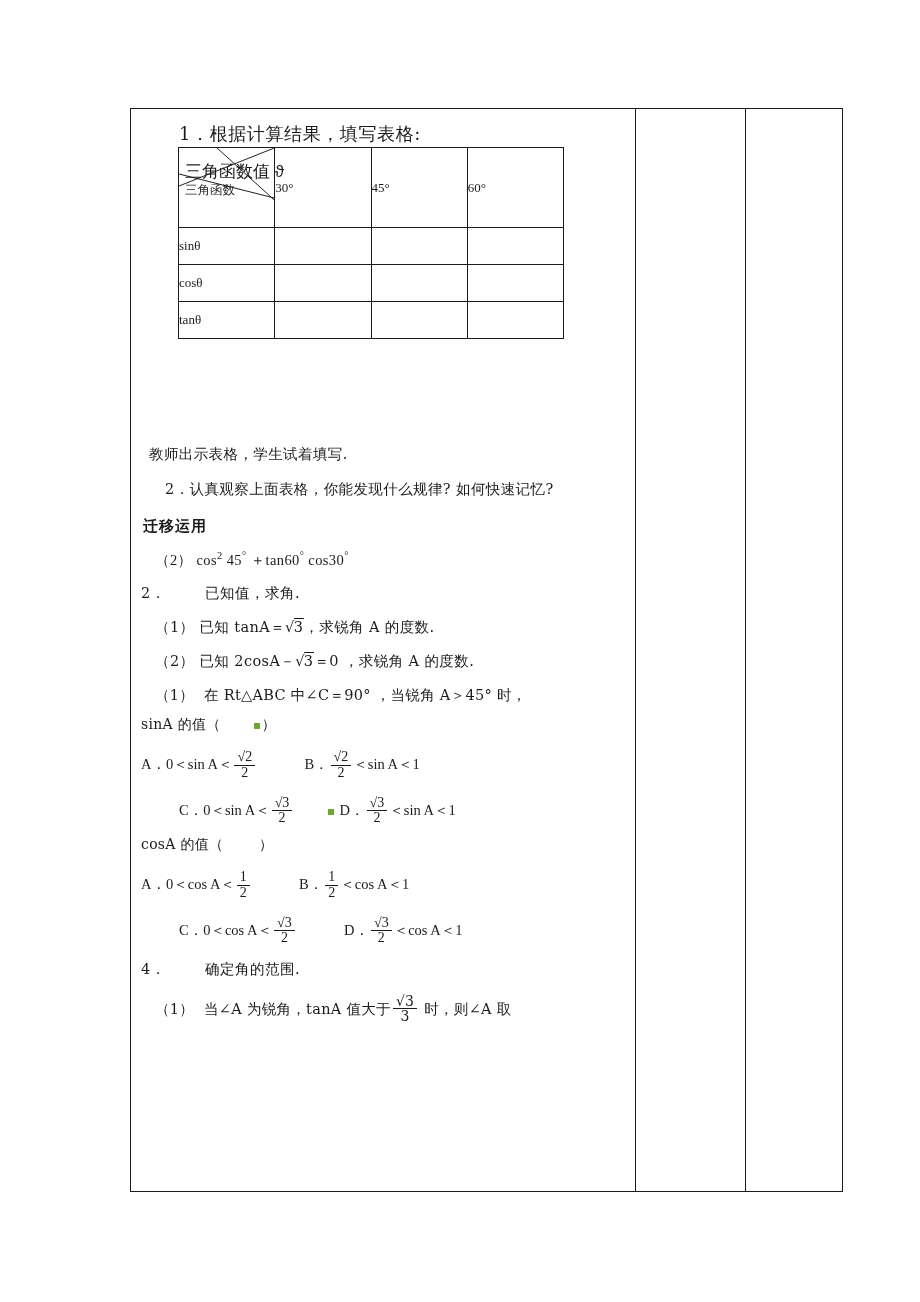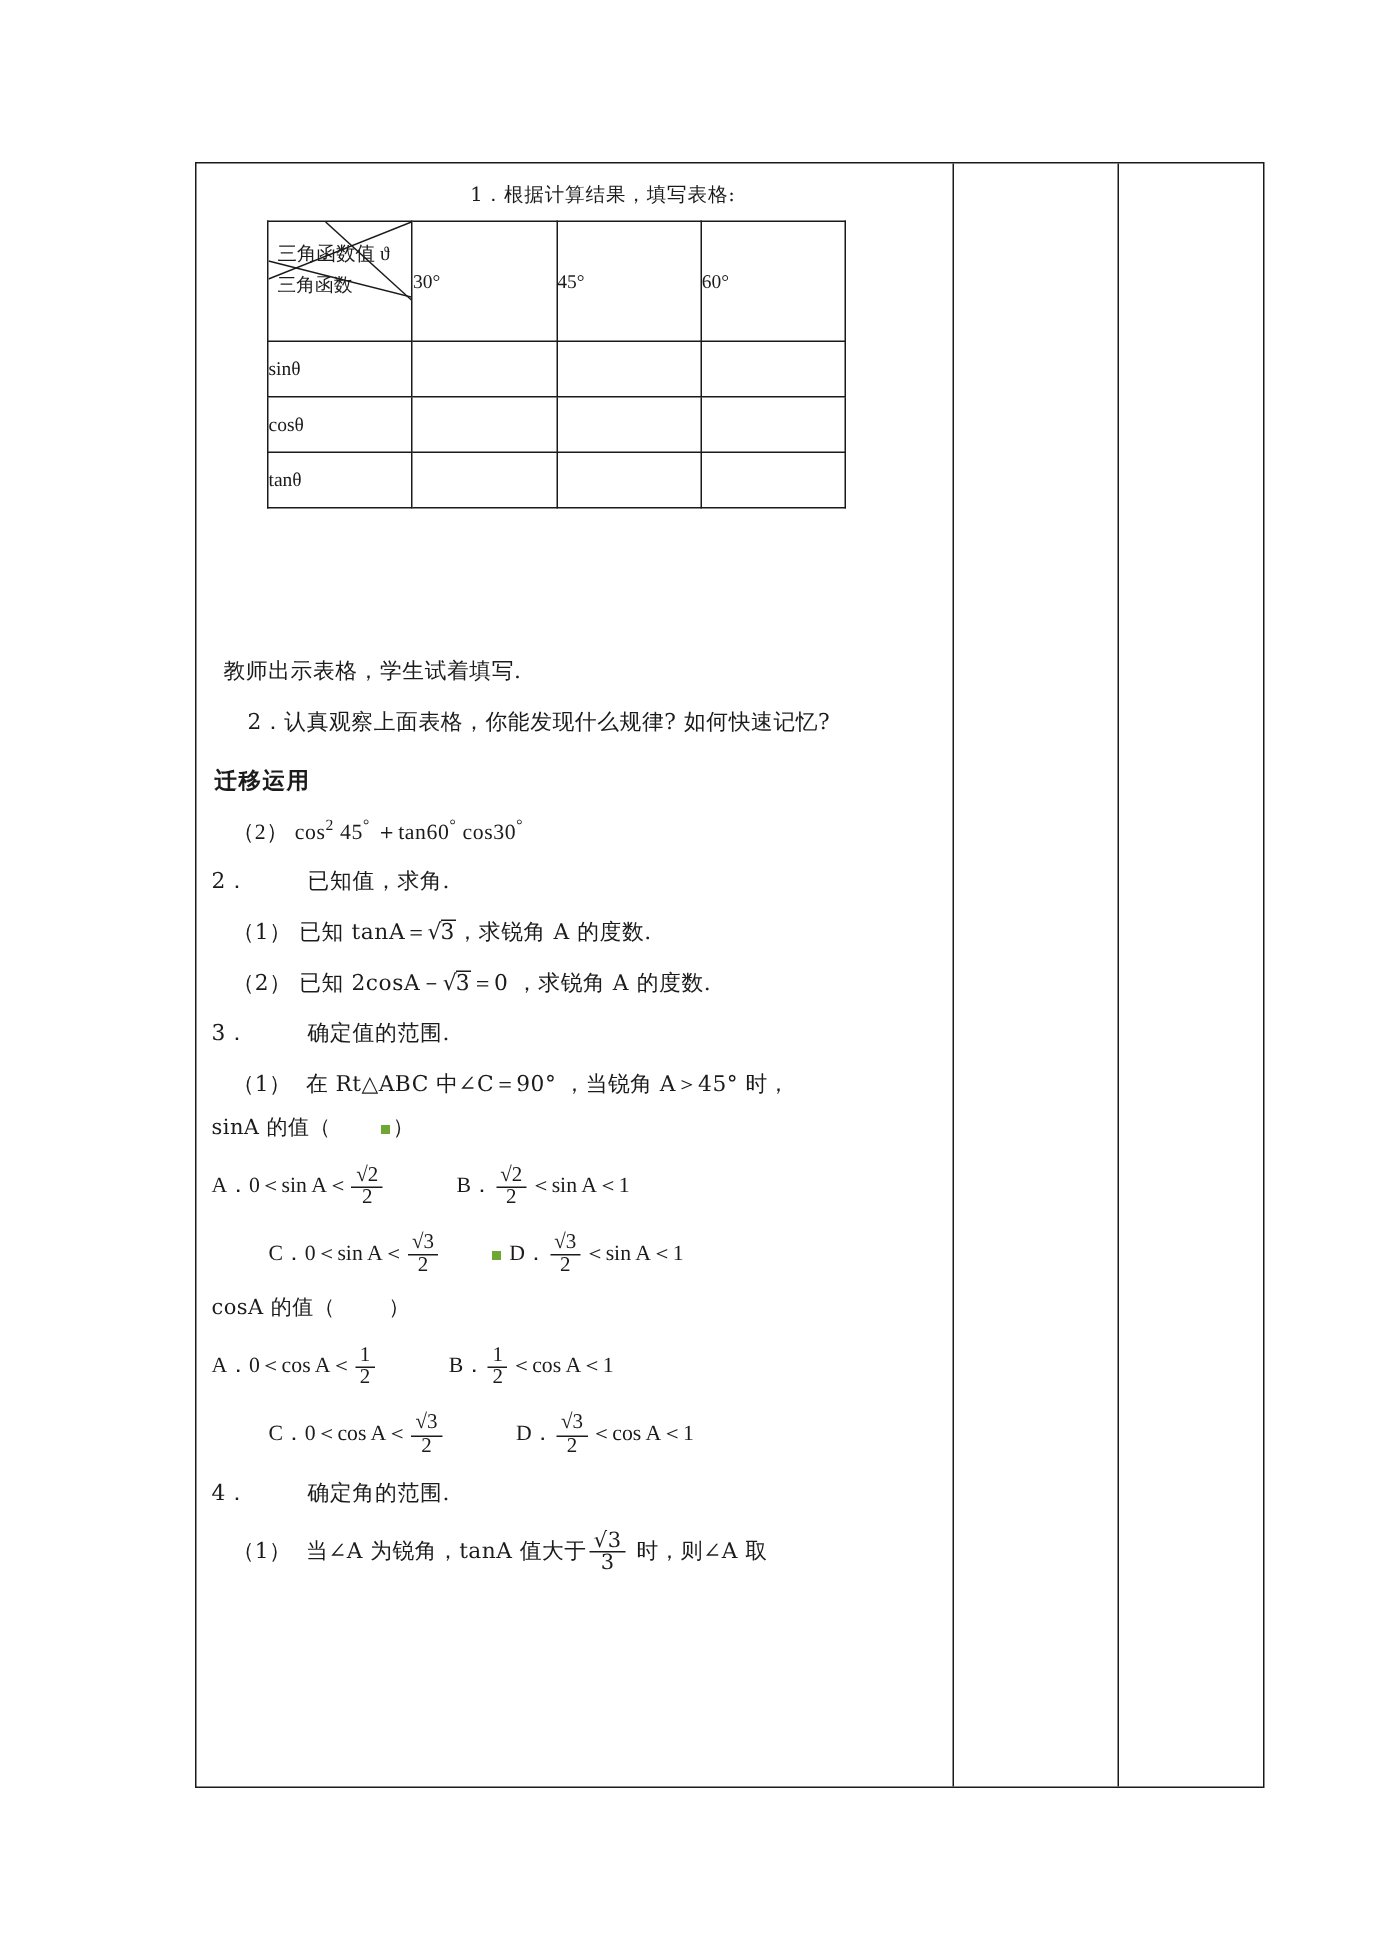--- a/index.html
+++ b/index.html
@@ -68,23 +68,22 @@
     font-size: 14.5px;
     letter-spacing: 0.4px;
   }
 
   .indent1 { padding-left: 14px; }
 
   
   #line-task1 {
     padding-left: 38px;
     padding-top: 7px;
-    font-size: 13px;
+    font-size: 18px;
     letter-spacing: 0.6px;
-    text-align: center;
   }
 
   
   #trig-table {
     position: absolute;
     left: 47px;
     top: 38px;
     width: 386px;
     border-collapse: collapse;
     table-layout: fixed;
@@ -109,23 +108,23 @@
   }
   .corner-svg {
     position: absolute;
     left: 0; top: 0;
     width: 100%; height: 100%;
   }
   .corner-top {
     position: absolute;
     left: 6px;
     top: 12px;
-    font-size: 13px;
+    font-size: 17px;
     white-space: nowrap;
-    font-family: Liberation Serif, serif;
+    font-family: Liberation Sans, sans-serif;
   }
   .corner-bot {
     position: absolute;
     left: 6px;
     top: 34px;
     font-size: 12.5px;
     white-space: nowrap;
     font-family: "DejaVu Serif", serif;
   }
   .deg-cell { font-size: 13.5px; font-family: "Liberation Serif", serif; }
@@ -278,23 +277,20 @@
     </div>
     <div class="sub indent1 cjk">
       <span>（1）</span>
       <span>已知 tanA＝</span><span class="radsym">√</span><span class="rad">3</span><span>，求锐角 A 的度数.</span>
     </div>
     <div class="sub indent1 cjk">
       <span>（2）</span>
       <span>已知 2cosA－</span><span class="radsym">√</span><span class="rad">3</span><span>＝0 ，求锐角 A 的度数.</span>
     </div>
 
-    <div class="item-head cjk">
-      <span class="num">3．</span><span>确定值的范围.</span>
-    </div>
 
     <div class="q-line indent1 cjk">
       <span>（1）</span>
       &nbsp;<span>在 Rt△ABC 中∠C＝90° ，当锐角 A＞45° 时，</span>
     </div>
     <div class="q-line2 cjk">
       <span>sinA 的值（</span><span class="blank-paren">&nbsp;&nbsp;&nbsp;&nbsp;&nbsp;&nbsp;&nbsp;</span><span class="green-mark"></span><span>）</span>
     </div>
 
     <div class="choice-row">

